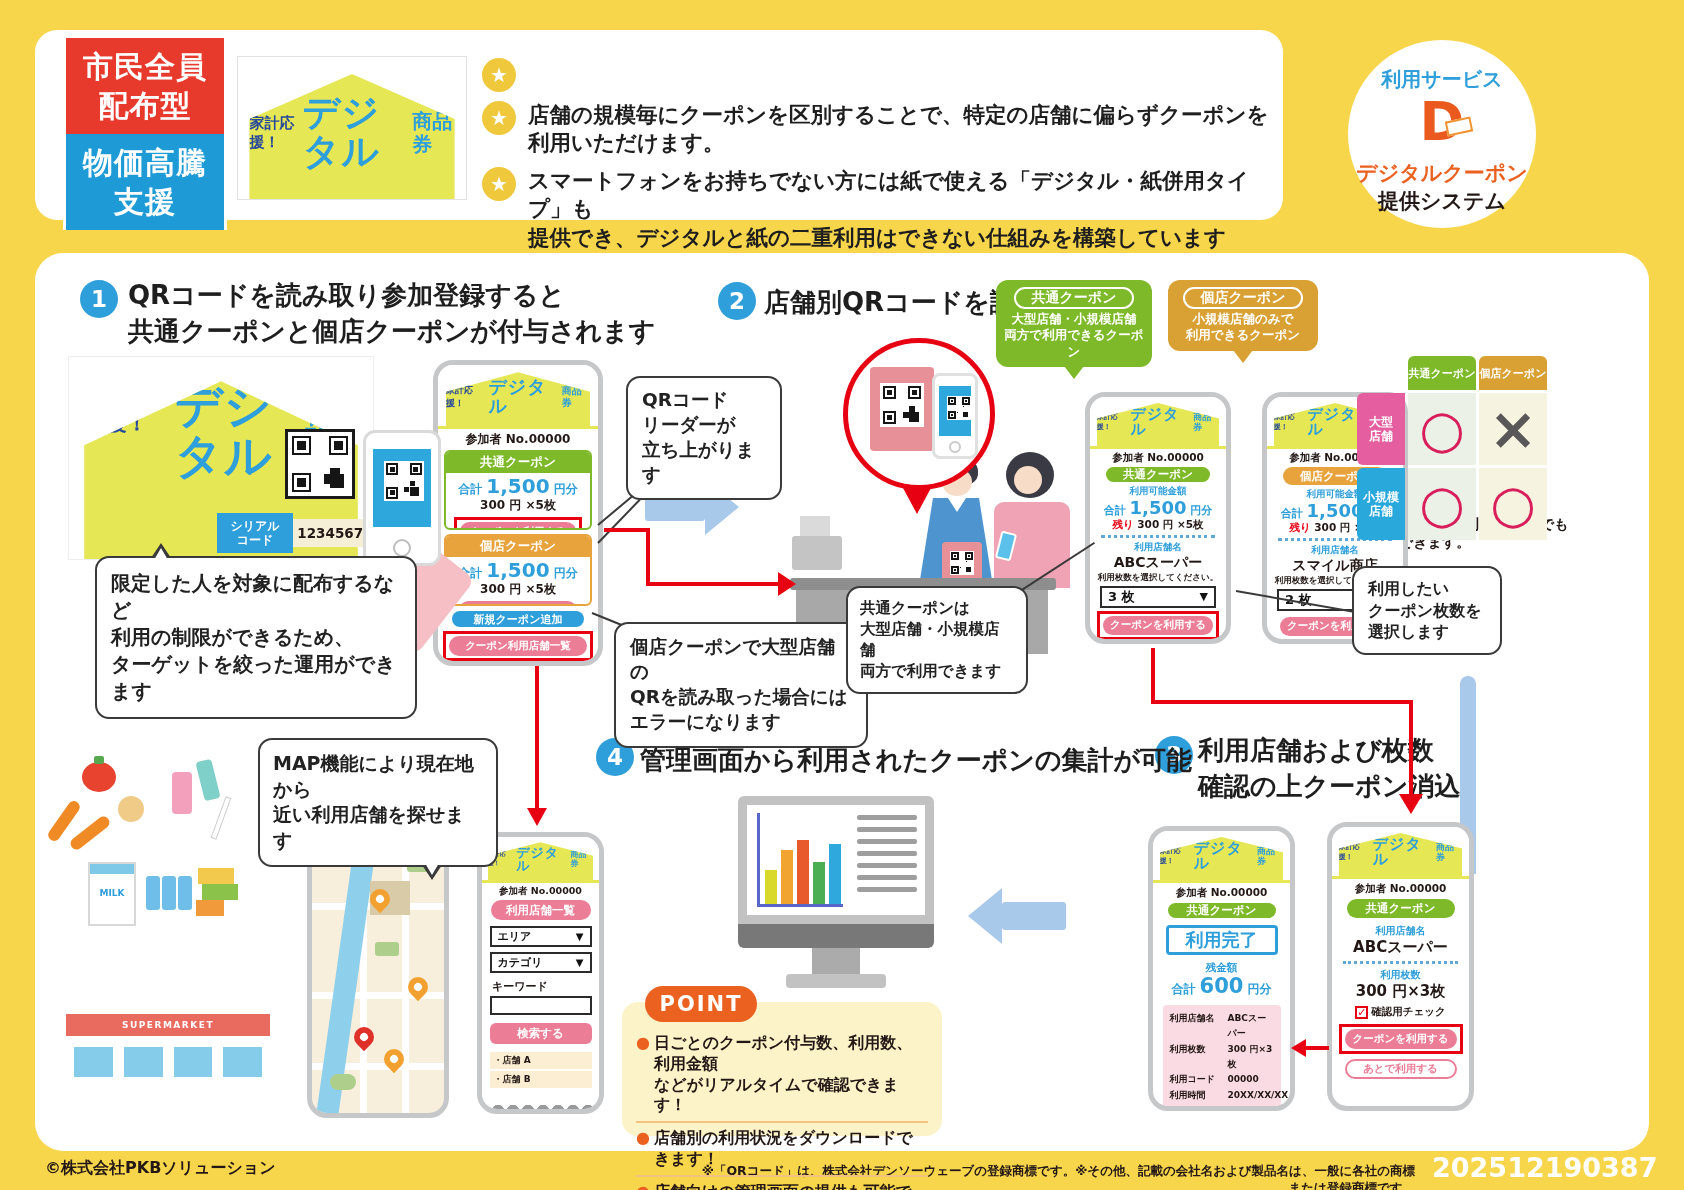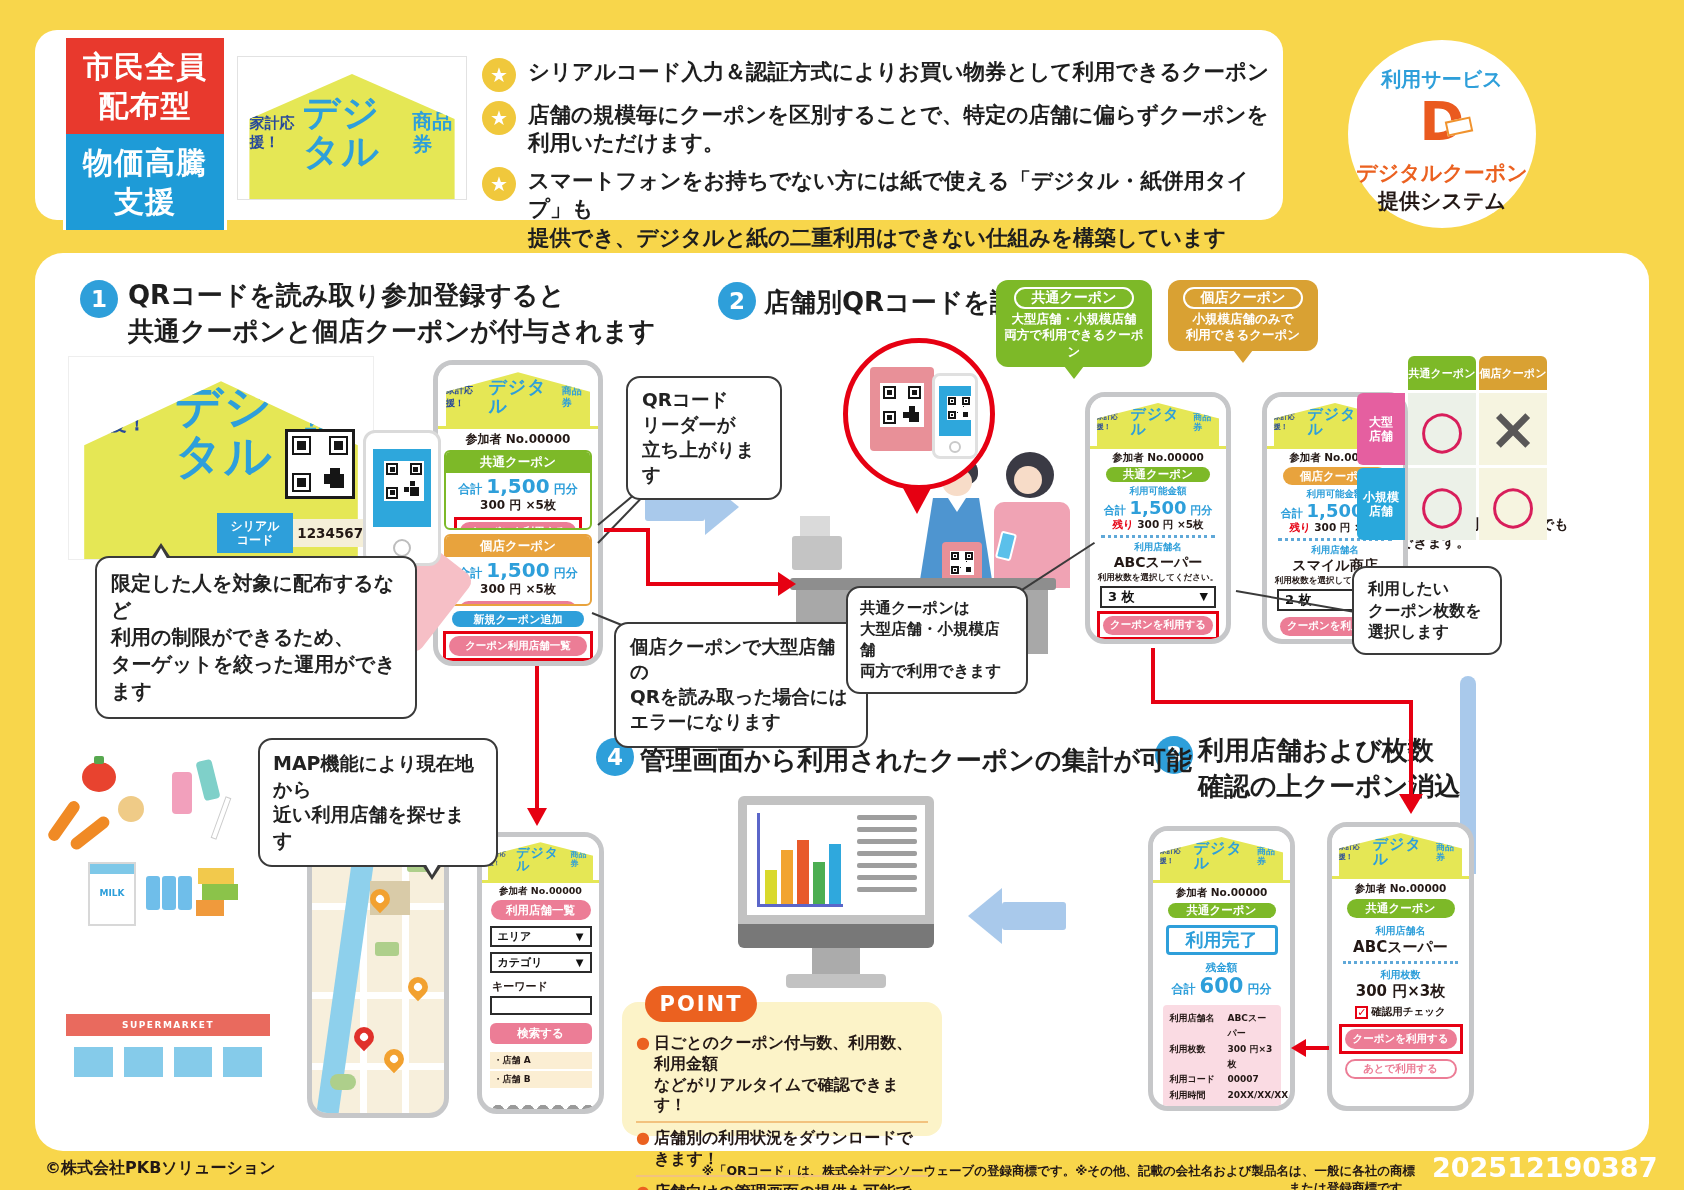--- a/index.html
+++ b/index.html
@@ -82,21 +82,20 @@
     <div class="mb-h">
       <div class="mb-catch" style="font-size:15px">家計応援！</div>
       <div class="mb-title" style="font-size:37px">デジタル</div>
       <div class="mb-sub" style="font-size:20px">商品券</div>
     </div>
   </div>
 
   <div class="abs" style="left:482px;top:58px;width:800px">
     <div class="bullet-row">
       <span class="star">★</span>
-      <span class="bullet-text pre">シリアルコード入力＆認証方式によりお買い物券として利用できるクーポン</span>
     </div>
     <div class="bullet-row">
       <span class="star">★</span>
       <span class="bullet-text pre">店舗の規模毎にクーポンを区別することで、特定の店舗に偏らずクーポンを
 利用いただけます。</span>
     </div>
     <div class="bullet-row">
       <span class="star">★</span>
       <span class="bullet-text pre">スマートフォンをお持ちでない方には紙で使える「デジタル・紙併用タイプ」も
 提供でき、デジタルと紙の二重利用はできない仕組みを構築しています</span>
@@ -364,21 +363,21 @@
       <div class="detail-row">
           <span class="k">利用店舗名</span>
           <span>ABCスーパー</span>
         </div>
       <div class="detail-row">
           <span class="k">利用枚数</span>
           <span>300 円×3枚</span>
         </div>
       <div class="detail-row">
           <span class="k">利用コード</span>
-          <span>00007</span>
+          <span>00000</span>
         </div>
       <div class="detail-row">
           <span class="k">利用時間</span>
           <span>20XX/XX/XX</span>
         </div>
     </div>
   </div>
 
   <div class="phone" style="left:1327px;top:822px;width:147px;height:289px">
     <div class="mb" style="height:52px">

